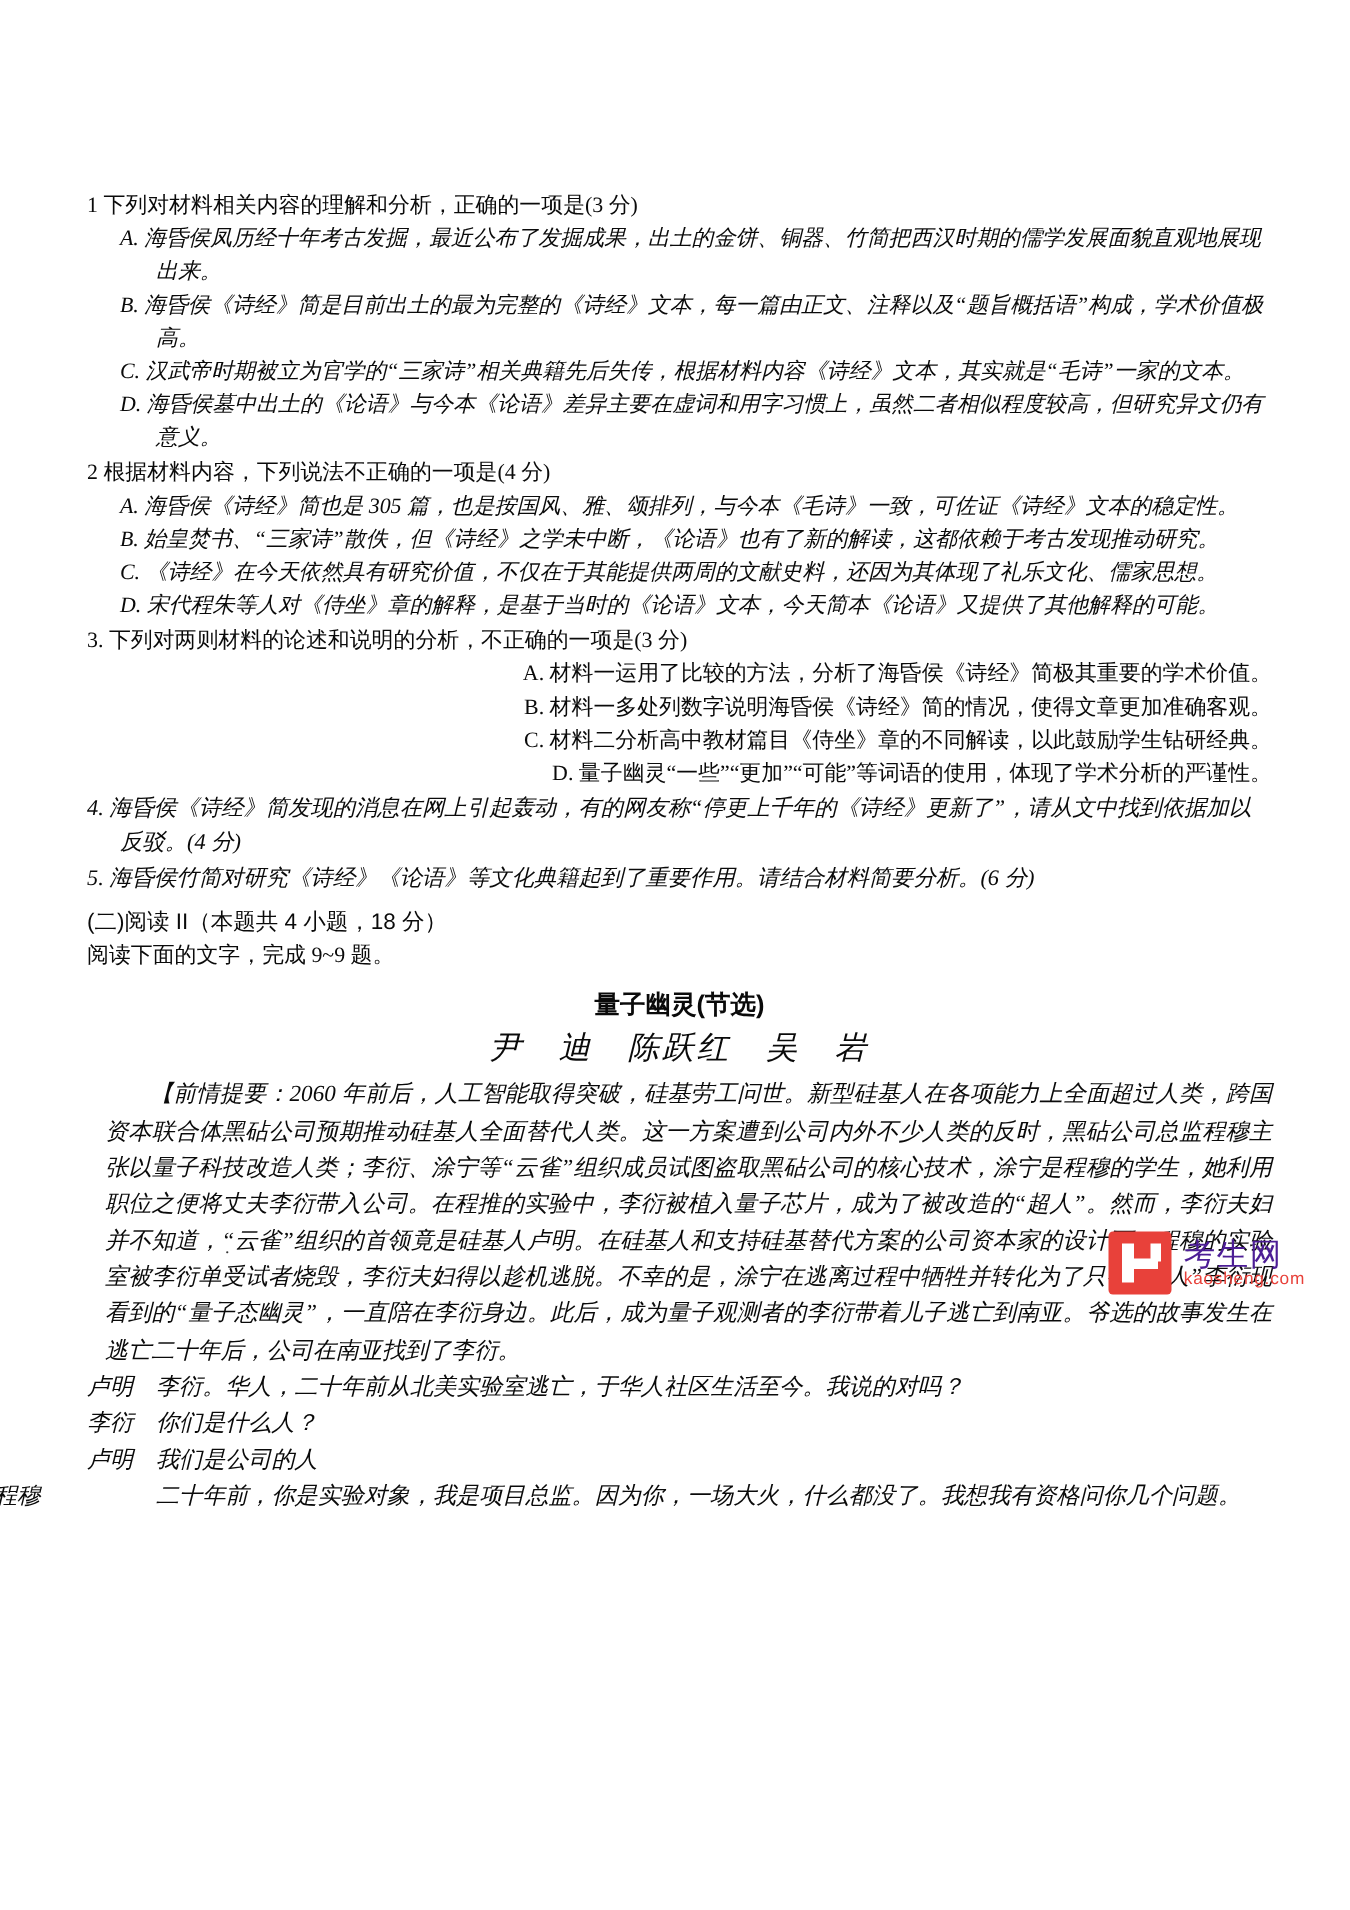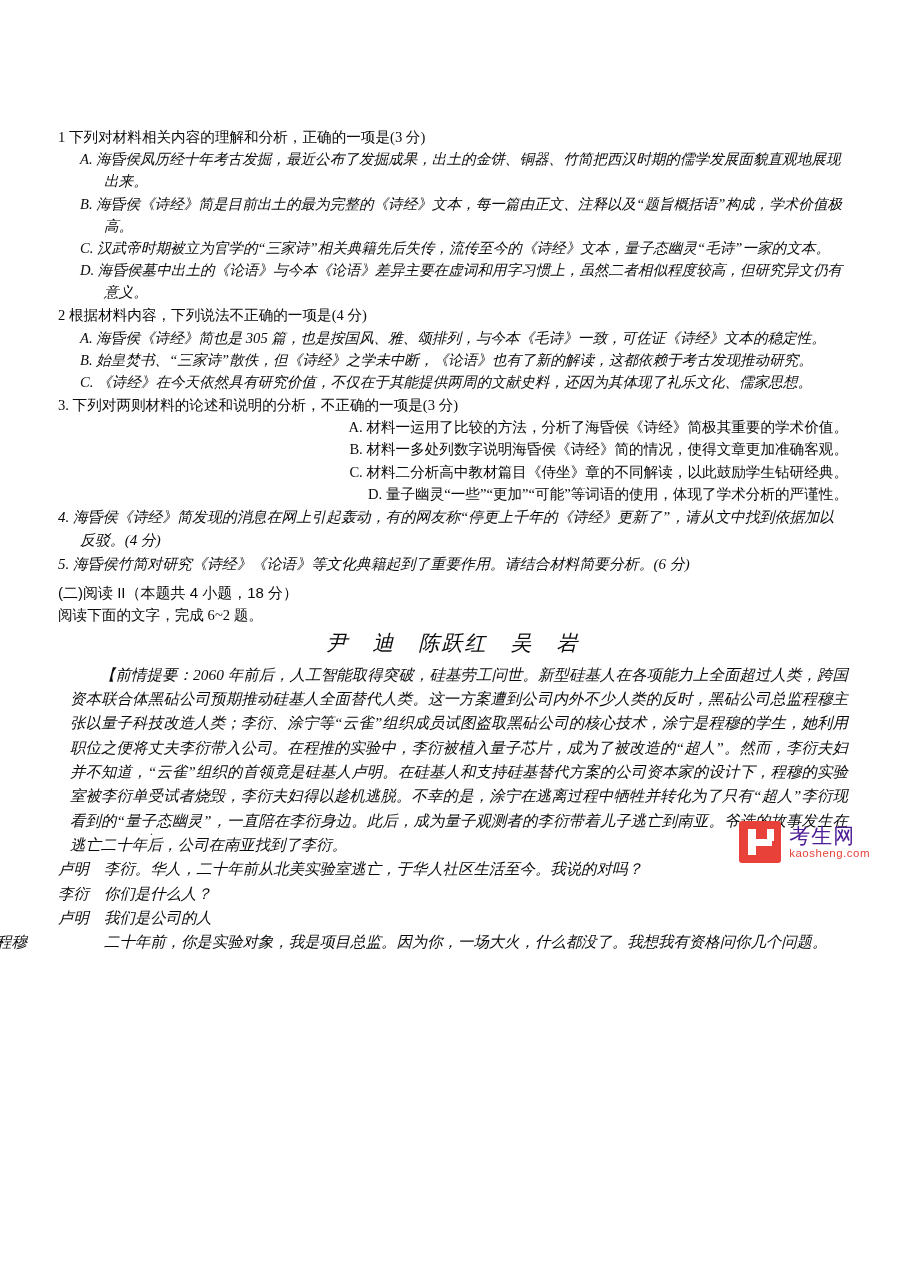--- a/index.html
+++ b/index.html
@@ -180,51 +180,53 @@
 <div class="page">
   <div class="content">
 
     <div class="q-block">
       <div class="q-stem">
         <span class="q-stem-num">1</span>
         <span>下列对材料相关内容的理解和分析，正确的一项是(3 分)</span>
       </div>
       <div class="opt">A. 海昏侯凤历经十年考古发掘，最近公布了发掘成果，出土的金饼、铜器、竹简把西汉时期的儒学发展面貌直观地展现出来。</div>
       <div class="opt">B. 海昏侯《诗经》简是目前出土的最为完整的《诗经》文本，每一篇由正文、注释以及“题旨概括语”构成，学术价值极高。</div>
-      <div class="opt">C. 汉武帝时期被立为官学的“三家诗”相关典籍先后失传，流传至今的《诗经》文本，量子态幽灵“毛诗”一家的文本。</div>
+      <div class="opt">C. 汉武帝时期被立为官学的“三家诗”相关典籍先后失传，根据材料内容《诗经》文本，其实就是“毛诗”一家的文本。</div>
       <div class="opt">D. 海昏侯墓中出土的《论语》与今本《论语》差异主要在虚词和用字习惯上，虽然二者相似程度较高，但研究异文仍有意义。</div>
     </div>
 
     <div class="q-block">
       <div class="q-stem">
         <span class="q-stem-num">2</span>
         <span>根据材料内容，下列说法不正确的一项是(4 分)</span>
       </div>
       <div class="opt">A. 海昏侯《诗经》简也是 305 篇，也是按国风、雅、颂排列，与今本《毛诗》一致，可佐证《诗经》文本的稳定性。</div>
       <div class="opt">B. 始皇焚书、“三家诗”散佚，但《诗经》之学未中断，《论语》也有了新的解读，这都依赖于考古发现推动研究。</div>
       <div class="opt">C. 《诗经》在今天依然具有研究价值，不仅在于其能提供两周的文献史料，还因为其体现了礼乐文化、儒家思想。</div>
+      <div class="opt">D. 宋代程朱等人对《侍坐》章的解释，是基于当时的《论语》文本，今天简本《论语》又提供了其他解释的可能。</div>
     </div>
 
     <div class="q-block">
       <div class="q-stem">
         <span class="q-stem-num">3.</span>
         <span>下列对两则材料的论述和说明的分析，不正确的一项是(3 分)</span>
       </div>
       <div class="opt upright">A. 材料一运用了比较的方法，分析了海昏侯《诗经》简极其重要的学术价值。</div>
       <div class="opt upright">B. 材料一多处列数字说明海昏侯《诗经》简的情况，使得文章更加准确客观。</div>
       <div class="opt upright">C. 材料二分析高中教材篇目《侍坐》章的不同解读，以此鼓励学生钻研经典。</div>
       <div class="opt upright">D. 量子幽灵“一些”“更加”“可能”等词语的使用，体现了学术分析的严谨性。</div>
     </div>
 
     <div class="free-q">4. 海昏侯《诗经》简发现的消息在网上引起轰动，有的网友称“停更上千年的《诗经》更新了”，请从文中找到依据加以反驳。(4 分)</div>
     <div class="free-q">5. 海昏侯竹简对研究《诗经》《论语》等文化典籍起到了重要作用。请结合材料简要分析。(6 分)</div>
 
     <div class="section-head">(二)阅读 II（本题共 4 小题，18 分）</div>
-    <div class="section-sub">阅读下面的文字，完成 6~2 题。</div>
-
+    <div class="section-sub">阅读下面的文字，完成 9~9 题。</div>
+
+    <div class="work-title">量子幽灵(节选)</div>
     <div class="authors">尹　迪　陈跃红　吴　岩</div>
 
     <div class="body-para">【前情提要：2060 年前后，人工智能取得突破，硅基劳工问世。新型硅基人在各项能力上全面超过人类，跨国资本联合体黑砧公司预期推动硅基人全面替代人类。这一方案遭到公司内外不少人类的反时，黑砧公司总监程穆主张以量子科技改造人类；李衍、涂宁等“云雀”组织成员试图盗取黑砧公司的核心技术，涂宁是程穆的学生，她利用职位之便将丈夫李衍带入公司。在程推的实验中，李衍被植入量子芯片，成为了被改造的“超人”。然而，李衍夫妇并不知道，“云雀”组织的首领竟是硅基人卢明。在硅基人和支持硅基替代方案的公司资本家的设计下，程穆的实验室被李衍单受试者烧毁，李衍夫妇得以趁机逃脱。不幸的是，涂宁在逃离过程中牺牲并转化为了只有“超人”李衍现看到的“量子态幽灵”，一直陪在李衍身边。此后，成为量子观测者的李衍带着儿子逃亡到南亚。爷选的故事发生在逃亡二十年后，公司在南亚找到了李衍。</div>
 
     <div class="dialog-line">
       <span class="spk">卢明</span><span class="cont">李衍。华人，二十年前从北美实验室逃亡，于华人社区生活至今。我说的对吗？</span>
     </div>
     <div class="dialog-line">
       <span class="spk">李衍</span><span class="cont">你们是什么人？</span>
     </div>

